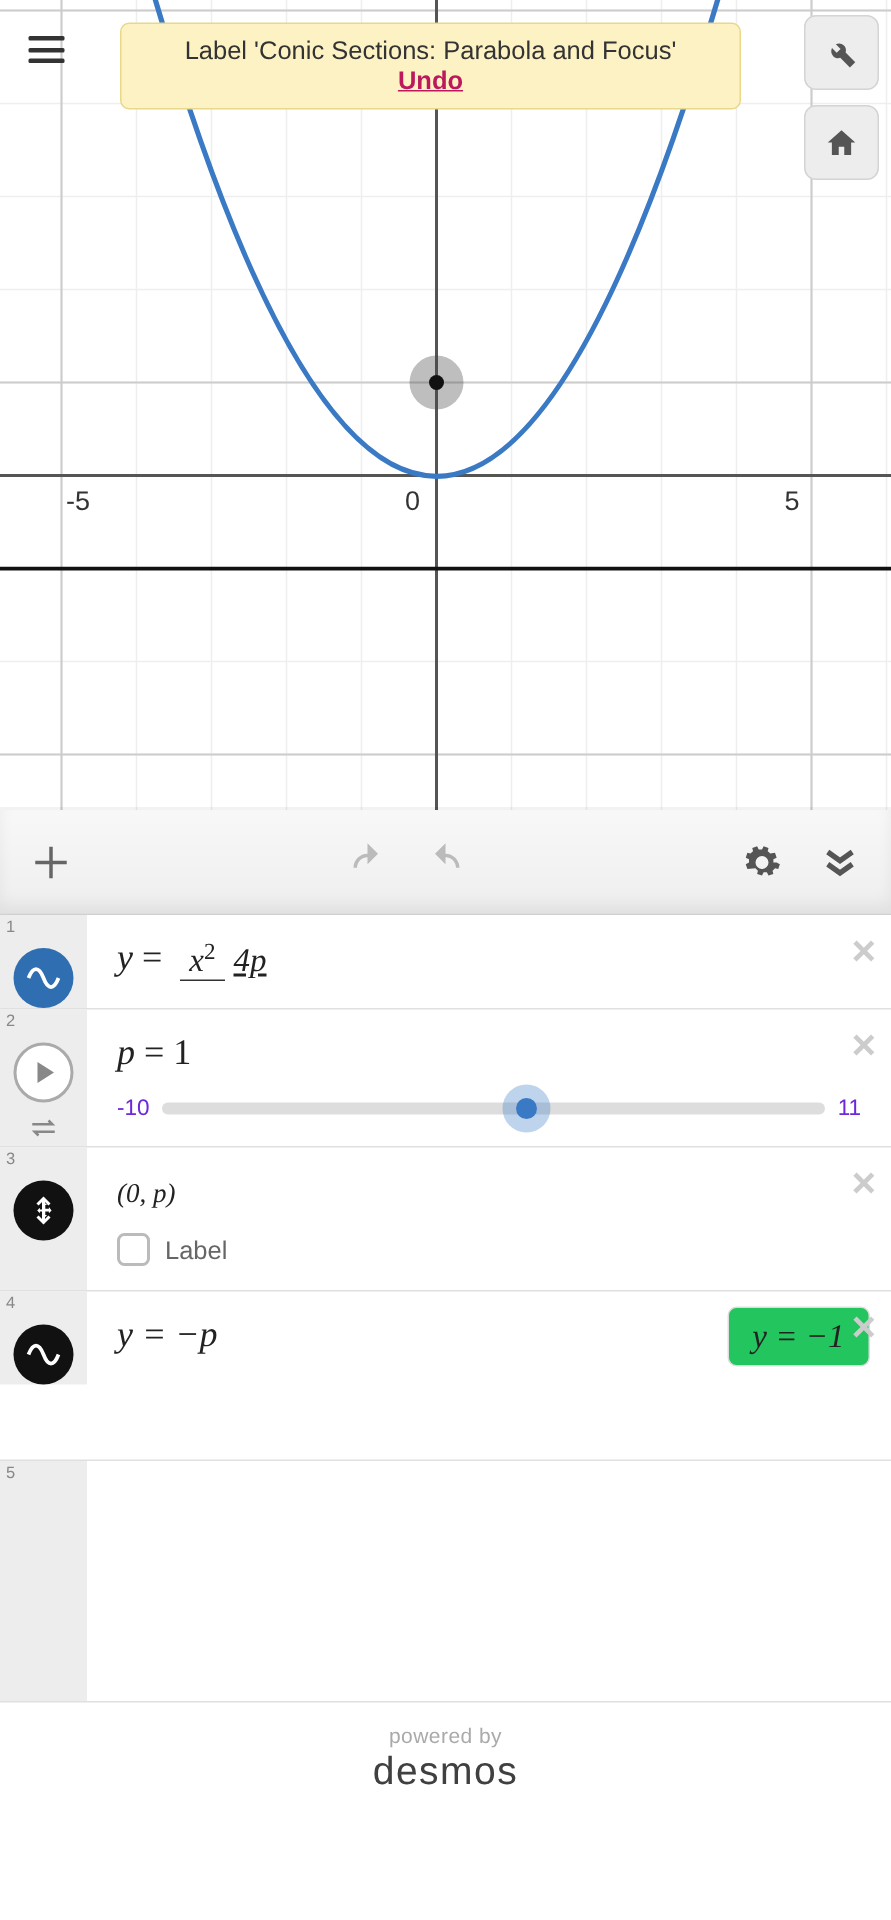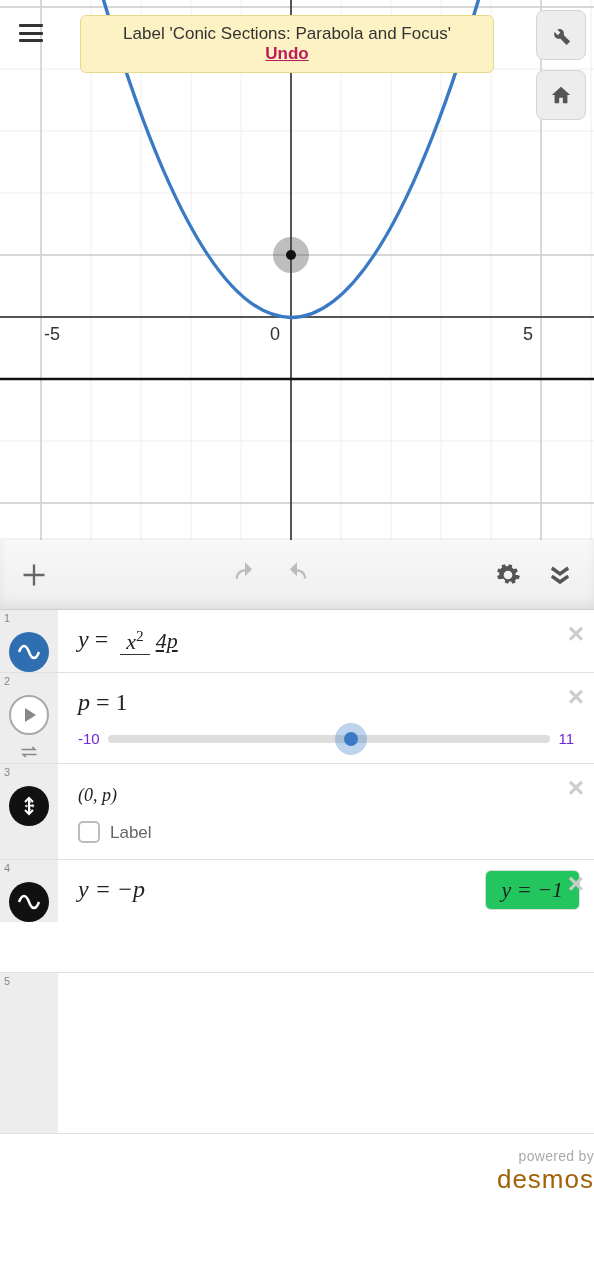--- a/index.html
+++ b/index.html
@@ -181,27 +181,27 @@
   border: 1px solid #ddd;
   border-radius: 6px;
   padding: 6px 16px;
   font-family: "Times New Roman", serif;
   font-style: italic;
   font-size: 22px;
   background:#22c55e;
 }
 .empty-row .expr-body { min-height: 160px; }
 .footer {
-  text-align: right;
+  text-align: center;
   color: #aaa;
   font-size: 14px;
   padding: 14px 0 30px 0;
   letter-spacing: 0.3px;
 }
-.footer .brand { font-size: 26px; color: #a16207; font-weight: 500; letter-spacing: 1px; }
+.footer .brand { font-size: 26px; color: #404040; font-weight: 500; letter-spacing: 1px; }
 </style>
 </head>
 <body>
 
 <div class="graph-area">
   <svg class="graph-svg" width="594" height="540" viewBox="0 0 594 540">
 
     <g stroke="#eee" stroke-width="1">
       <line x1="41" y1="0" x2="41" y2="540"></line>
         <line x1="91" y1="0" x2="91" y2="540"></line>

